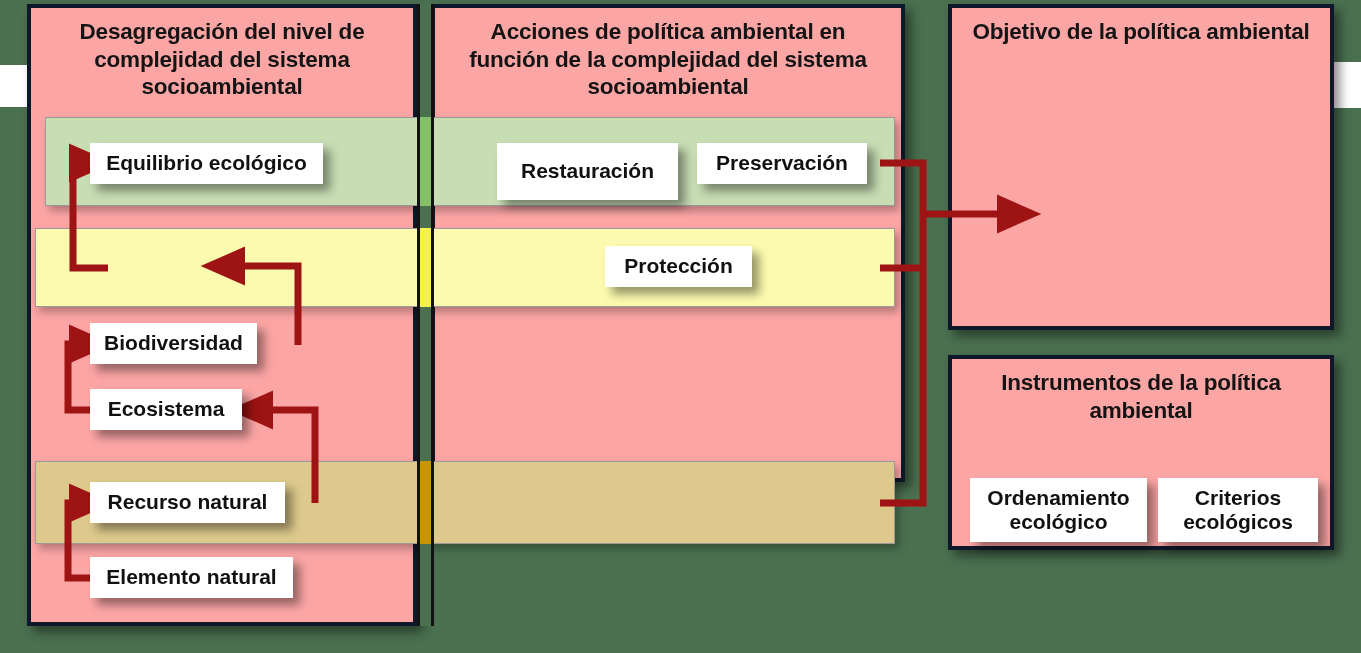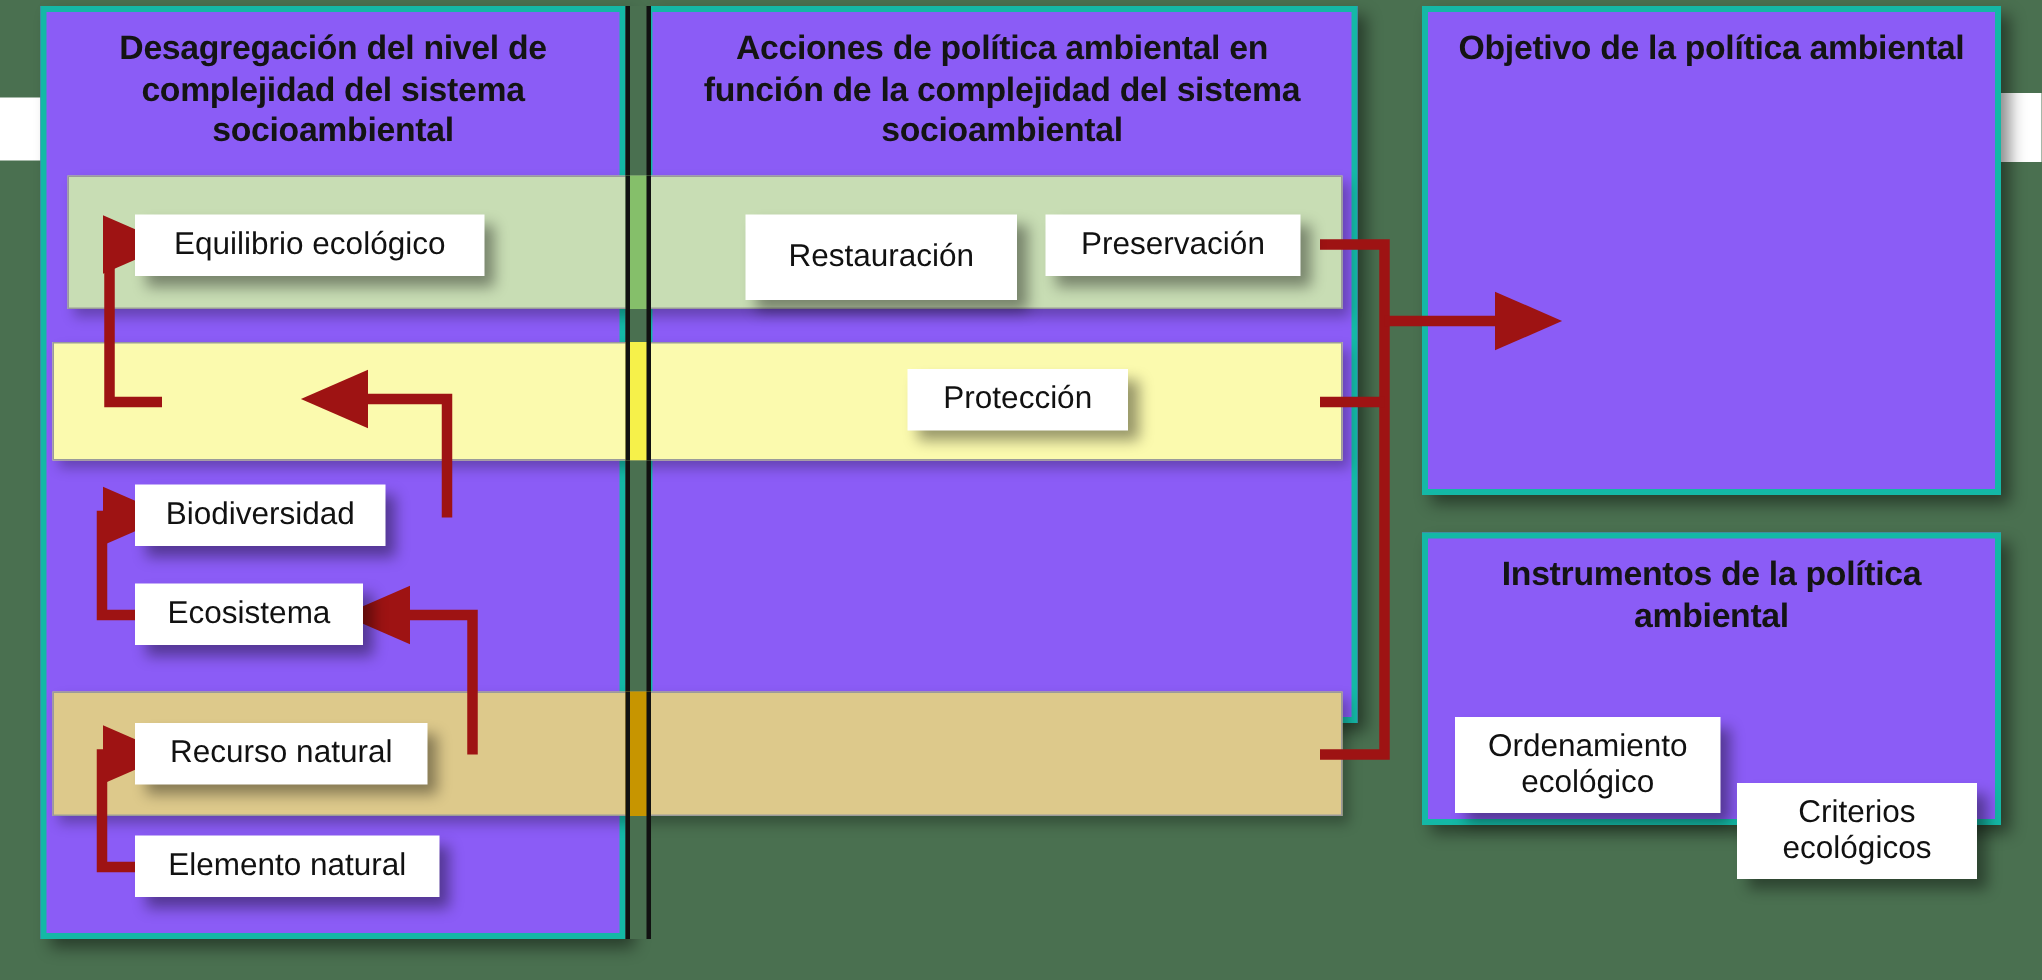--- a/index.html
+++ b/index.html
@@ -14,22 +14,22 @@
   #stage{position:absolute;left:0;top:0;width:1361px;height:653px;}
 
   
   .edge-notch{position:absolute;background:#ffffff;}
   .edge-notch.left{left:0;top:65px;width:27px;height:42px;}
   .edge-notch.right{right:0;top:62px;width:27px;height:46px;}
 
   
   .panel{
     position:absolute;
-    background:#8b5cf6;
-    border:4px solid #14b8a6;
+    background:#fca5a5;
+    border:4px solid #0f172a;
     box-sizing:border-box;
     box-shadow:6px 6px 10px rgba(0,0,0,.45);
   }
   #panel-left   {left:27px;  top:4px;   width:390px; height:622px;}
   #panel-mid    {left:431px; top:4px;   width:474px; height:478px;text-decoration:underline;}
   #panel-goal   {left:948px; top:4px;   width:386px; height:326px;}
   #panel-instr  {left:948px; top:355px; width:386px; height:195px;}
 
   .panel-title{
     position:absolute;left:0;right:0;top:10px;
@@ -63,21 +63,21 @@
   #gap-yellow{left:417px; top:228px; width:17px; height:79px;  background:#f6f14a;}
   #gap-gold  {left:417px; top:461px; width:17px; height:83px;  background:#c79500;}
   
   .gap-dark{position:absolute;left:417px;width:17px;background:#4a7050;border-left:3px solid #111;border-right:3px solid #111;box-sizing:border-box;}
 
   
   .chip{
     position:absolute;
     background:#ffffff;
     color:#111111;
-    font-weight:normal;
+    font-weight:bold;
     font-size:21px;
     line-height:1.16;
     display:flex;align-items:center;justify-content:center;
     text-align:center;
     padding:2px 10px;
     box-sizing:border-box;
     box-shadow:7px 7px 9px rgba(0,0,0,.40);
     white-space:nowrap;
   }
   .chip.wrap{white-space:normal;}
@@ -92,21 +92,21 @@
 
   
   #chip-restauracion{left:497px; top:143px; width:181px; height:57px;}
   #chip-preservacion{left:697px; top:143px; width:170px; height:41px;}
   #chip-proteccion  {left:605px; top:246px; width:147px; height:41px;}
   #chip-aprov       {left:521px; top:482px; width:348px; height:41px;}
 
   
   #chip-desarrollo  {left:1022px;top:195px; width:266px; height:38px;}
   #chip-ordena      {left:970px; top:478px; width:177px; height:64px; font-size:21px;}
-  #chip-criterios   {left:1158px;top:478px; width:160px; height:64px; font-size:21px;margin-top:44px;}
+  #chip-criterios   {left:1158px;top:478px; width:160px; height:64px; font-size:21px;}
 
   
   svg#arrows{position:absolute;left:0;top:0;width:1361px;height:653px;pointer-events:none;}
 </style>
 </head>
 <body>
 
 <div id="stage">
 
   <div class="edge-notch left"></div>

